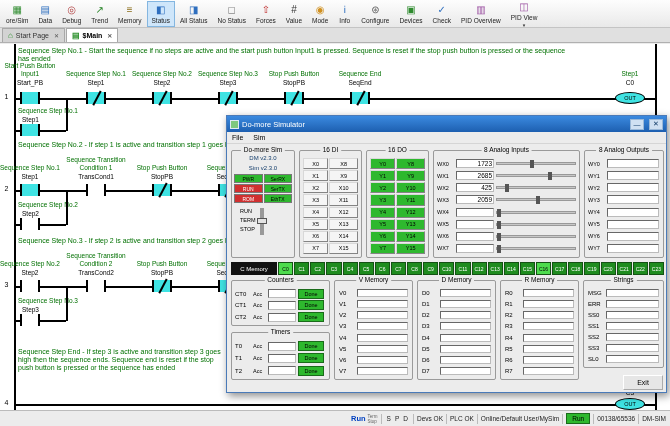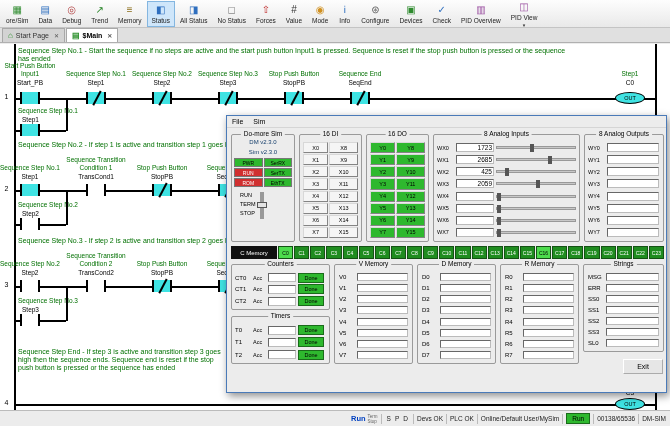--- a/index.html
+++ b/index.html
@@ -333,20 +333,26 @@
   <div class="contact" style="left:20px;top:270px"></div>
 
   <div class="comment" style="left:18px;top:304px;width:205px">Sequence Step End - If step 3 is active and transition step 3 goes high then the sequence ends. Sequence end is reset if the stop push button is pressed or the sequence has ended</div>
   <div class="rnum" style="top:355px">4</div>
   <div class="hline" style="left:14px;top:360px;width:641px"></div>
   <div class="nick" style="left:595px;top:345px">C3</div>
   <div class="coil on" style="left:615px;top:354px">OUT</div>
 </div>
 
 <div class="dialog">
+  <div class="titlebar">
+    <span class="title-icon"></span>
+    <span class="title-text">Do-more Simulator</span>
+    <span class="win-btn">—</span>
+    <span class="win-btn">✕</span>
+  </div>
   <div class="menubar">
 
   <span>File</span>
       <span>Sim</span>
     </div>
   <div class="dlg-body">
 
     <div class="gbox" style="left:4px;top:6px;width:64px;height:108px">
       <span class="gtitle">Do-more Sim</span>
       <div class="simver">DM v2.3.0</div>

